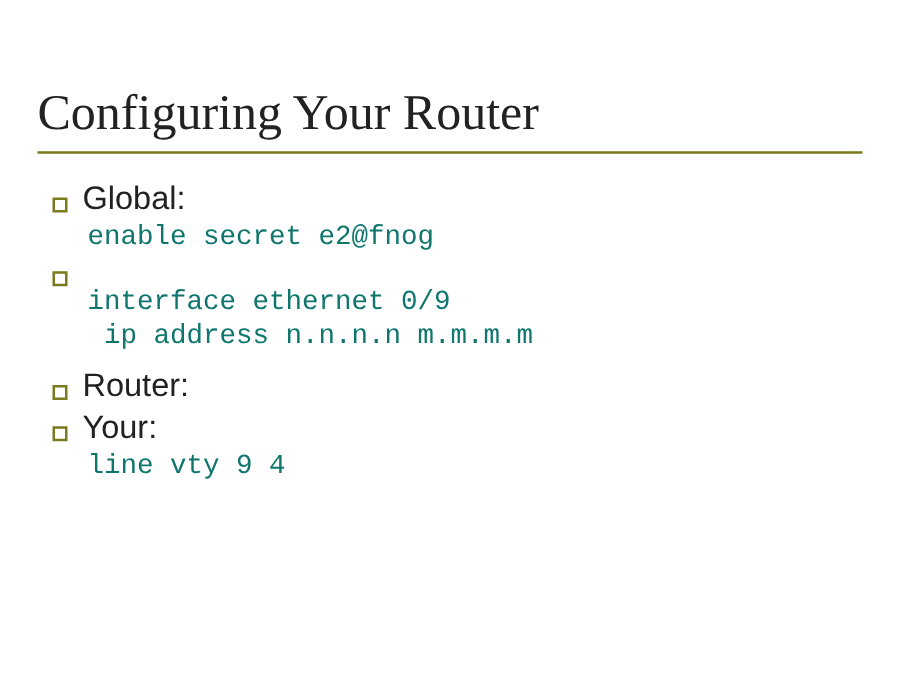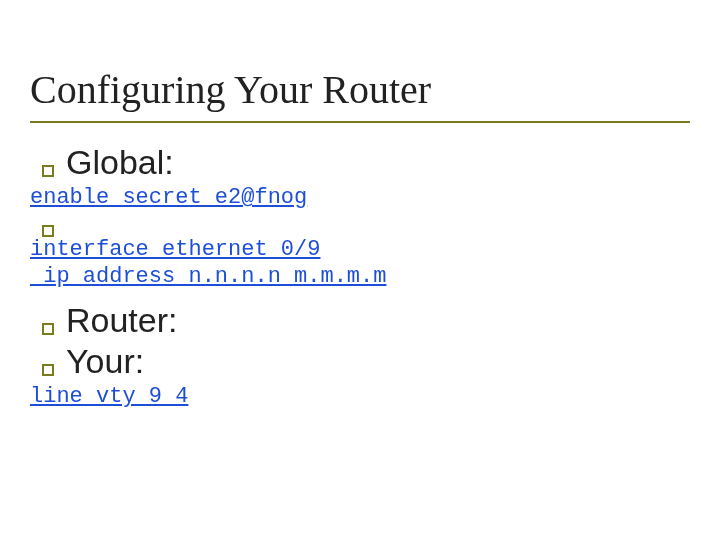--- a/index.html
+++ b/index.html
@@ -40,31 +40,31 @@
   .bullet {
     width: 12px;
     height: 12px;
     border: 2px solid #7a7a1e;
     box-sizing: border-box;
     flex: 0 0 auto;
     position: relative;
     top: 3px;
   }
   .label {
-    font-size: 34px;
+    font-size: 26px;
     color: #222;
   }
   .mono {
     font-family: "Courier New", Courier, monospace;
     font-size: 22px;
-    color: #1d4ed8;
+    color: #0f766e;
     white-space: pre;
+    margin-left: 40px;
     line-height: 1.25;
     margin-bottom: 10px;
-    text-decoration: underline;
   }
 </style>
 </head>
 <body>
 
 <div class="slide">
   <h1 class="title">Configuring Your Router</h1>
   <hr class="title-rule">
 
   <div class="item">

